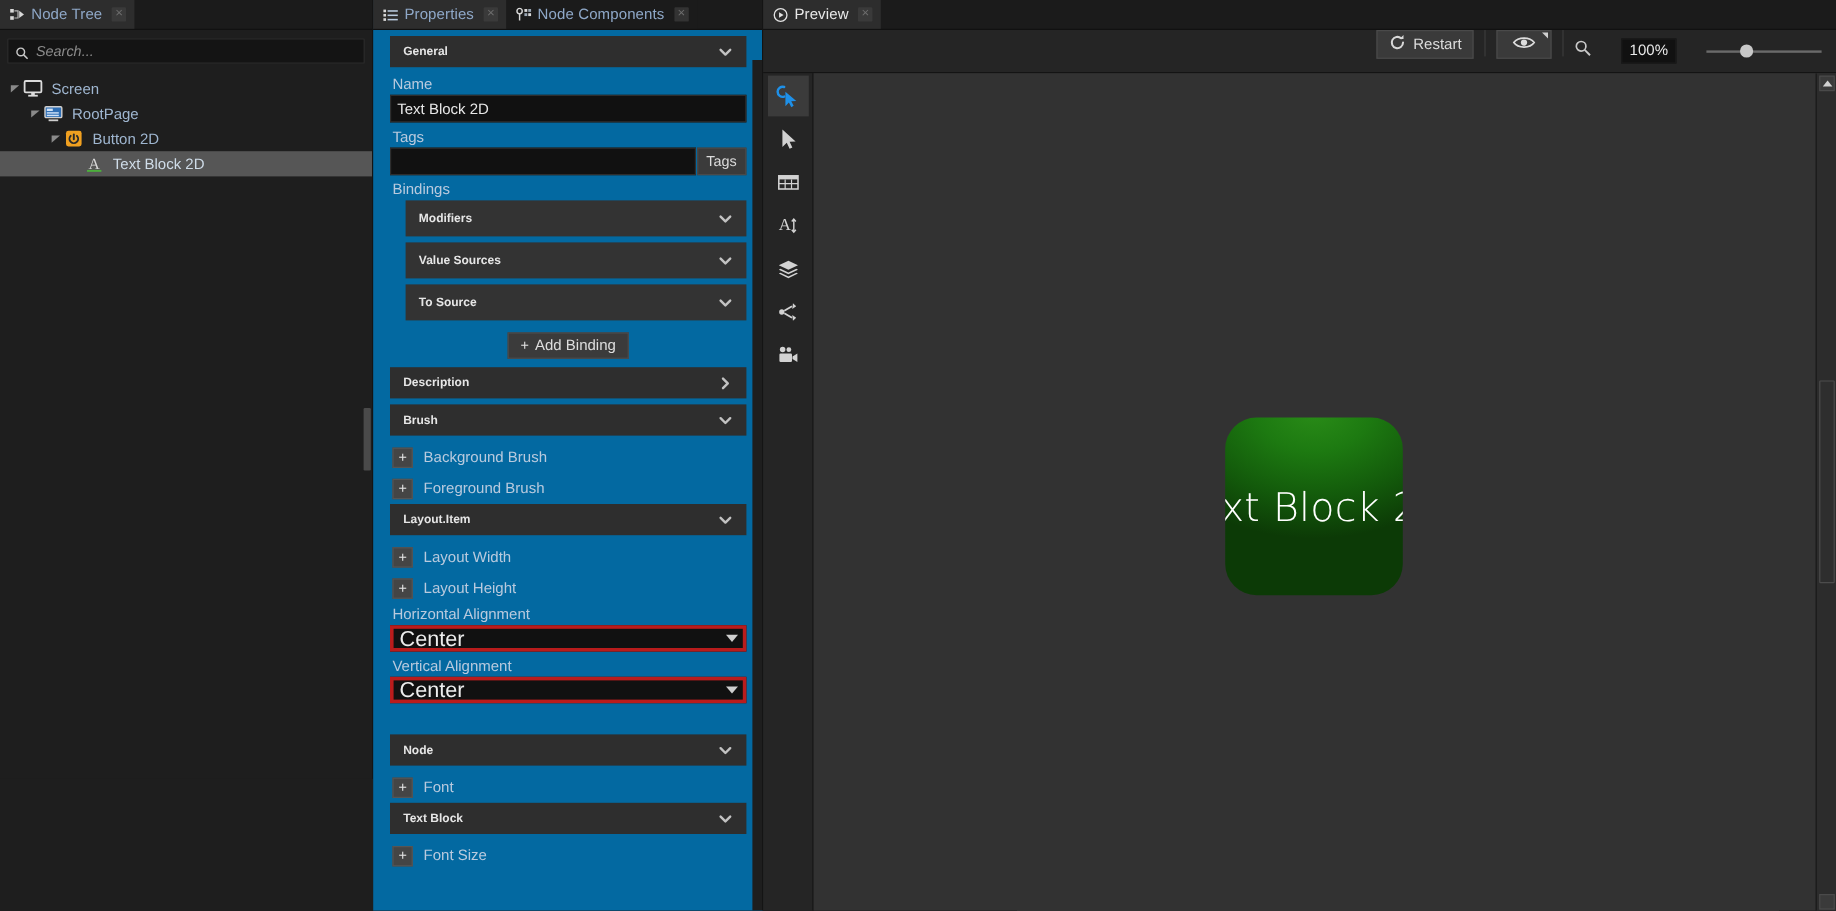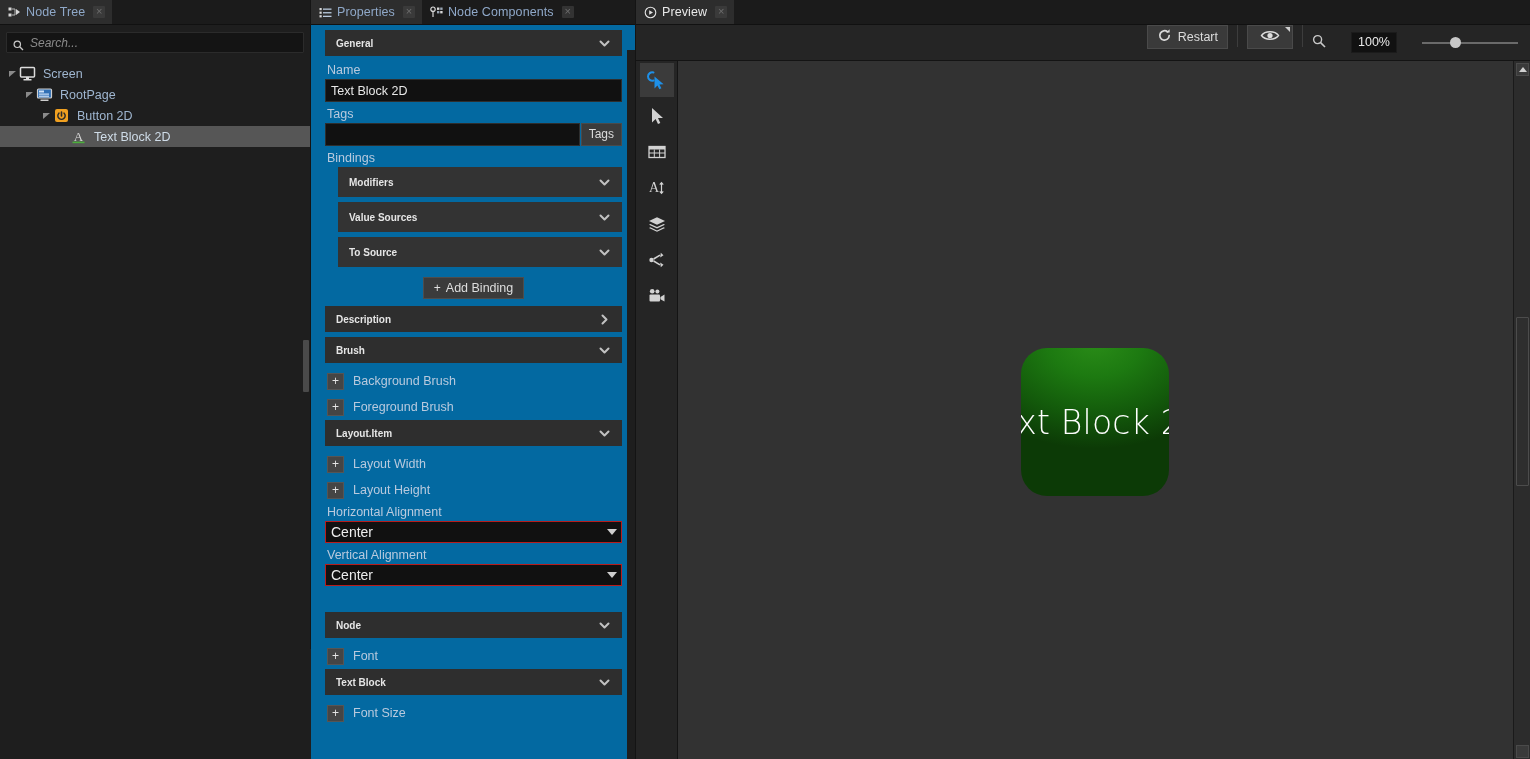--- a/index.html
+++ b/index.html
@@ -127,23 +127,23 @@
     display: flex; align-items: center; gap: 9px;
     height: 26px; padding-left: 2px;
     font-size: 12.5px; color: #b9cade;
   }
   .plusbox {
     width: 17px; height: 17px; flex: 0 0 17px;
     background: #454545; border: 1px solid #555; color: #e5e5e5;
     font-size: 12px; line-height: 15px; text-align: center;
   }
   .selectwrap {
-    height: 22px; background: #111; border: 1px solid #b91c1c;
+    height: 22px; background: #111; border: 3px solid #b91c1c;
     display: flex; align-items: center; justify-content: space-between;
-    padding: 0 4px 0 5px; font-size: 14px; color: #ededed;
+    padding: 0 4px 0 5px; font-size: 18px; color: #ededed;
     margin-bottom: 3px;
   }
   .caret-dn {
     width: 0; height: 0; border-left: 5px solid transparent;
     border-right: 5px solid transparent; border-top: 6px solid #cfcfcf;
   }
   .props-scroll {
     position: absolute; right: 0px; top: 25px; width: 8px; bottom: 0;
     background: #1e1e1e;
   }

